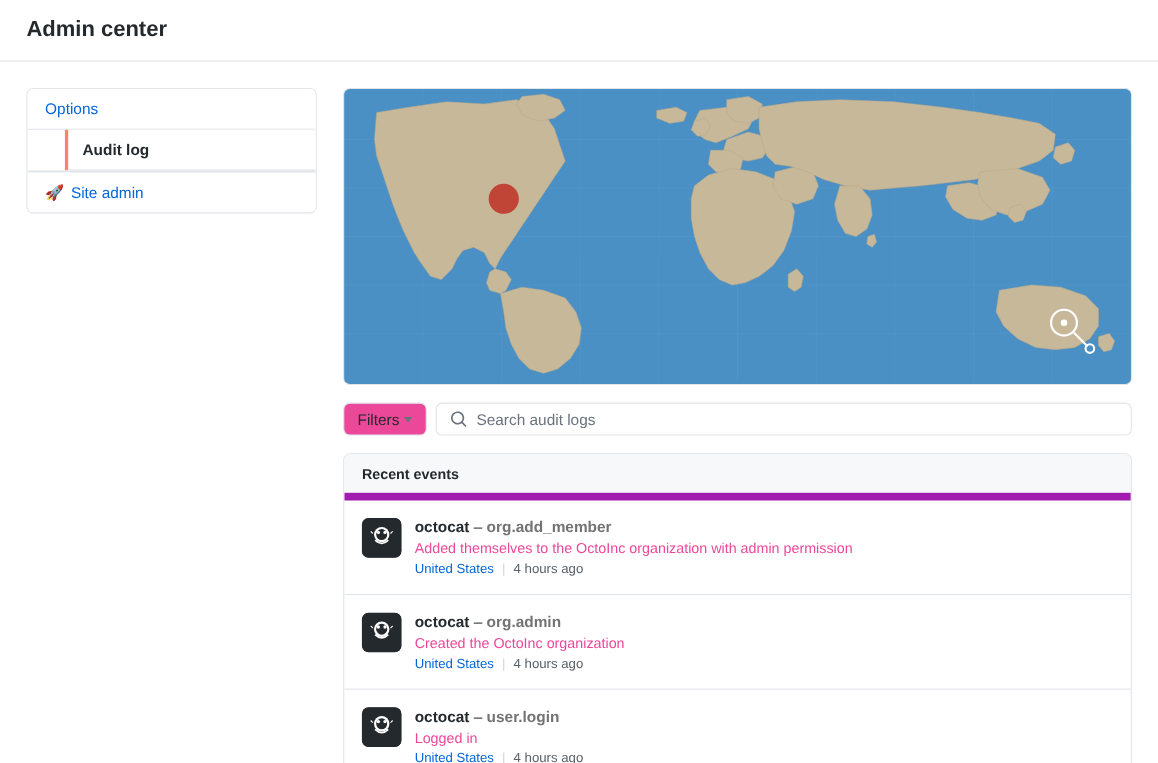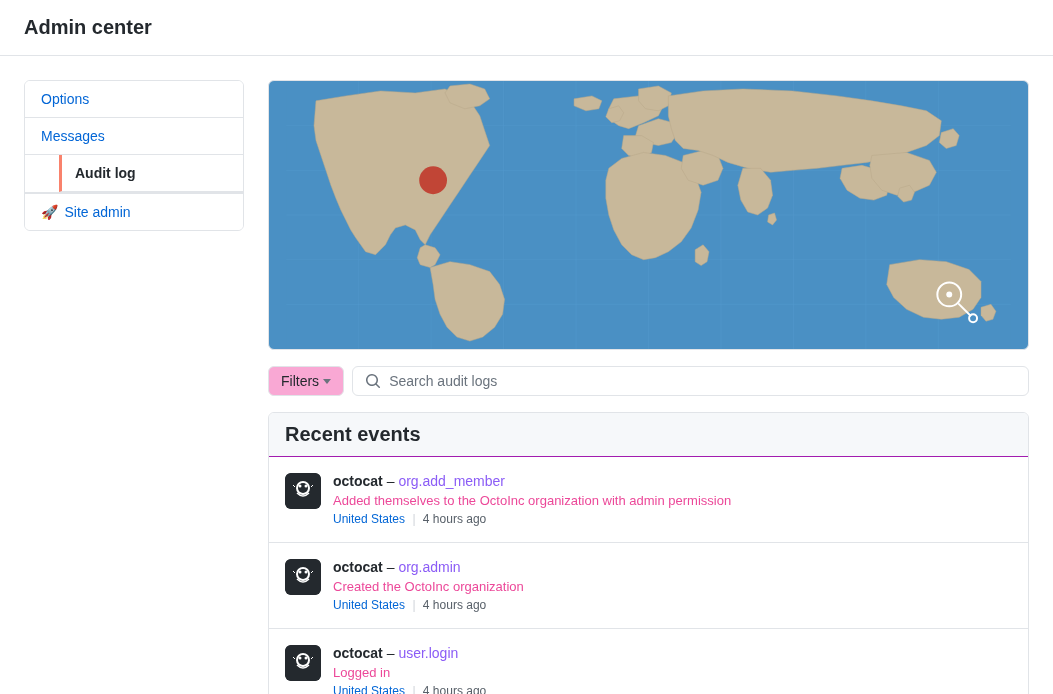--- a/index.html
+++ b/index.html
@@ -18,21 +18,21 @@
       font-weight: 700;
       color: #24292e;
     }
     .page-layout {
       display: flex;
       padding: 24px;
       gap: 24px;
       align-items: flex-start;
     }
     .sidebar {
-      width: 220px;
+      width: 264px;
       flex-shrink: 0;
       border: 1px solid #e1e4e8;
       border-radius: 6px;
       overflow: hidden;
     }
     .sidebar-item {
       display: block;
       padding: 10px 16px;
       border-bottom: 1px solid #e1e4e8;
       color: #0366d6;
@@ -85,21 +85,21 @@
       gap: 8px;
       margin-bottom: 16px;
     }
     .filters-button {
       display: flex;
       align-items: center;
       gap: 4px;
       padding: 6px 12px;
       border: 1px solid #e1e4e8;
       border-radius: 6px;
-      background: #f9a8d4;
+      background: #ec4899;
       cursor: pointer;
       font-size: 14px;
       color: #24292e;
     }
     .search-box {
       flex: 1;
       display: flex;
       align-items: center;
       border: 1px solid #e1e4e8;
       border-radius: 6px;
@@ -124,23 +124,23 @@
       flex-shrink: 0;
     }
     .recent-events-card {
       border: 1px solid #e1e4e8;
       border-radius: 6px;
       overflow: hidden;
     }
     .recent-events-header {
       background: #f6f8fa;
       padding: 10px 16px;
-      font-size: 20px;
+      font-size: 13px;
       font-weight: 600;
-      border-bottom: 1px solid #a21caf;
+      border-bottom: 7px solid #a21caf;
     }
     .event-item {
       display: flex;
       align-items: flex-start;
       padding: 16px;
       border-bottom: 1px solid #e1e4e8;
       gap: 12px;
     }
     .event-item:last-child {
       border-bottom: none;
@@ -161,23 +161,23 @@
     }
     .event-title {
       margin-bottom: 4px;
     }
     .event-title .username {
       color: #24292e;
       font-weight: 600;
       text-decoration: none;
     }
     .event-title .action {
-      color: #8b5cf6;
+      color: #737373;
       text-decoration: none;
-      font-weight: 400;
+      font-weight: 700;
     }
     .event-description {
       color: #ec4899;
       margin-bottom: 4px;
       font-size: 13px;
     }
     .event-meta {
       font-size: 12px;
       color: #586069;
     }
@@ -202,21 +202,20 @@
 </head>
 <body>
 
 <div class="page-header">
   <h1>Admin center</h1>
 </div>
 
 <div class="page-layout">
   <nav class="sidebar">
     <a class="sidebar-item">Options</a>
-    <a class="sidebar-item">Messages</a>
     <a class="sidebar-item active">Audit log</a>
     <div class="sidebar-section">
       <a class="sidebar-item site-admin">
         <span class="rocket-icon">🚀</span>
         <span>Site admin</span>
       </a>
     </div>
   </nav>
 
   <div class="main-content">

